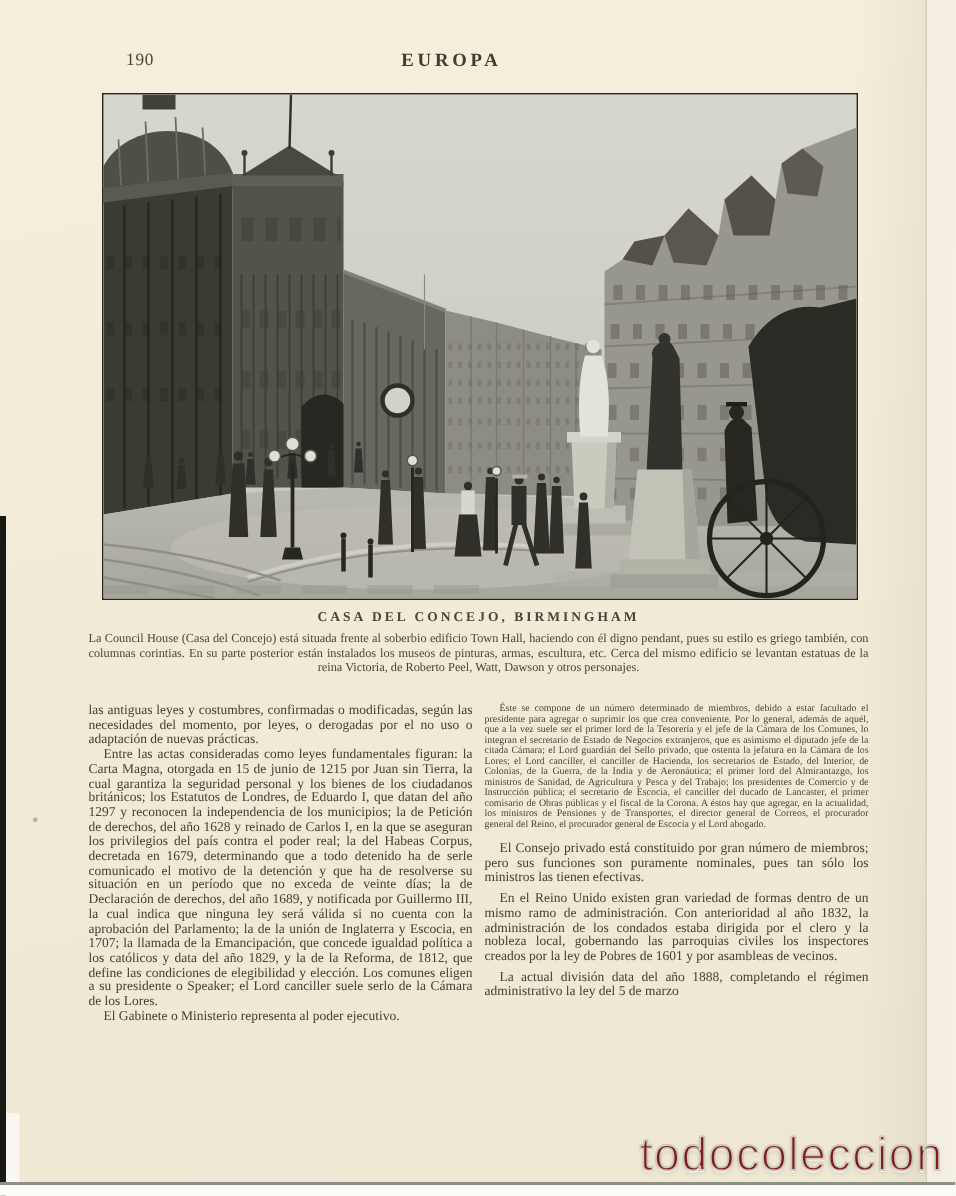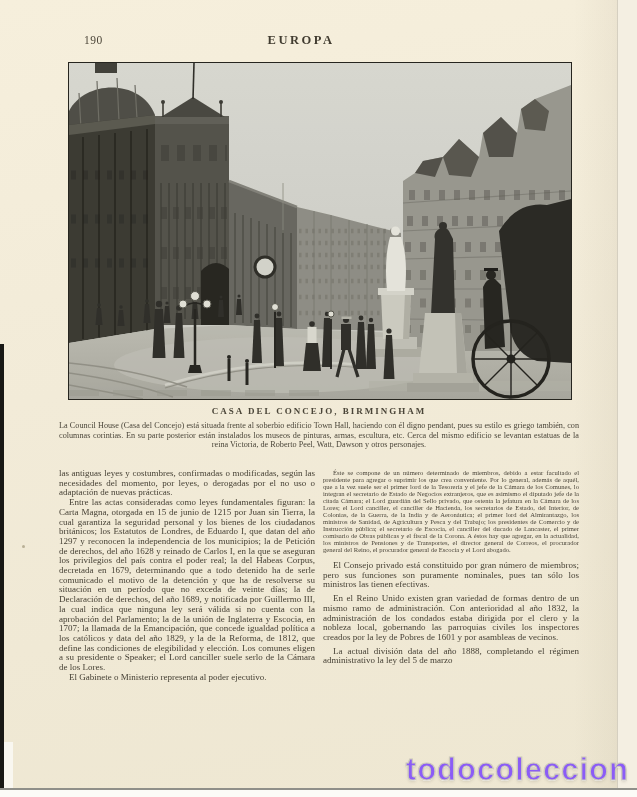--- a/index.html
+++ b/index.html
@@ -46,22 +46,22 @@
   .column{width:256px;}
   .body-text{margin:0;font-size:9px;line-height:9.7px;text-align:justify;color:#464135;}
   .small-text{margin:0;font-size:6.6px;line-height:7px;text-align:justify;color:#4a453a;}
   .indent{text-indent:10px;}
   .gap-top{margin-top:8px;}
   .gap-top-sm{margin-top:4px;}
 
   .watermark{
     position:absolute;right:8px;top:752px;
     font-family:"Liberation Sans","DejaVu Sans",sans-serif;
-    font-weight:bold;font-size:31px;letter-spacing:1px;
-    color:#8b5cf6;-webkit-text-stroke:1.2px #ccc8bb;
+    font-weight:normal;font-size:31px;letter-spacing:1px;
+    color:#7f1d1d;-webkit-text-stroke:1.2px #ccc8bb;
     text-shadow:0 1px 0 rgba(255,255,255,.8),0 2px 3px rgba(120,115,100,.22);
   }
 </style>
 </head>
 <body>
 
 <div class="paper">
 
   <div class="page-header">
     <span class="page-number">190</span>

